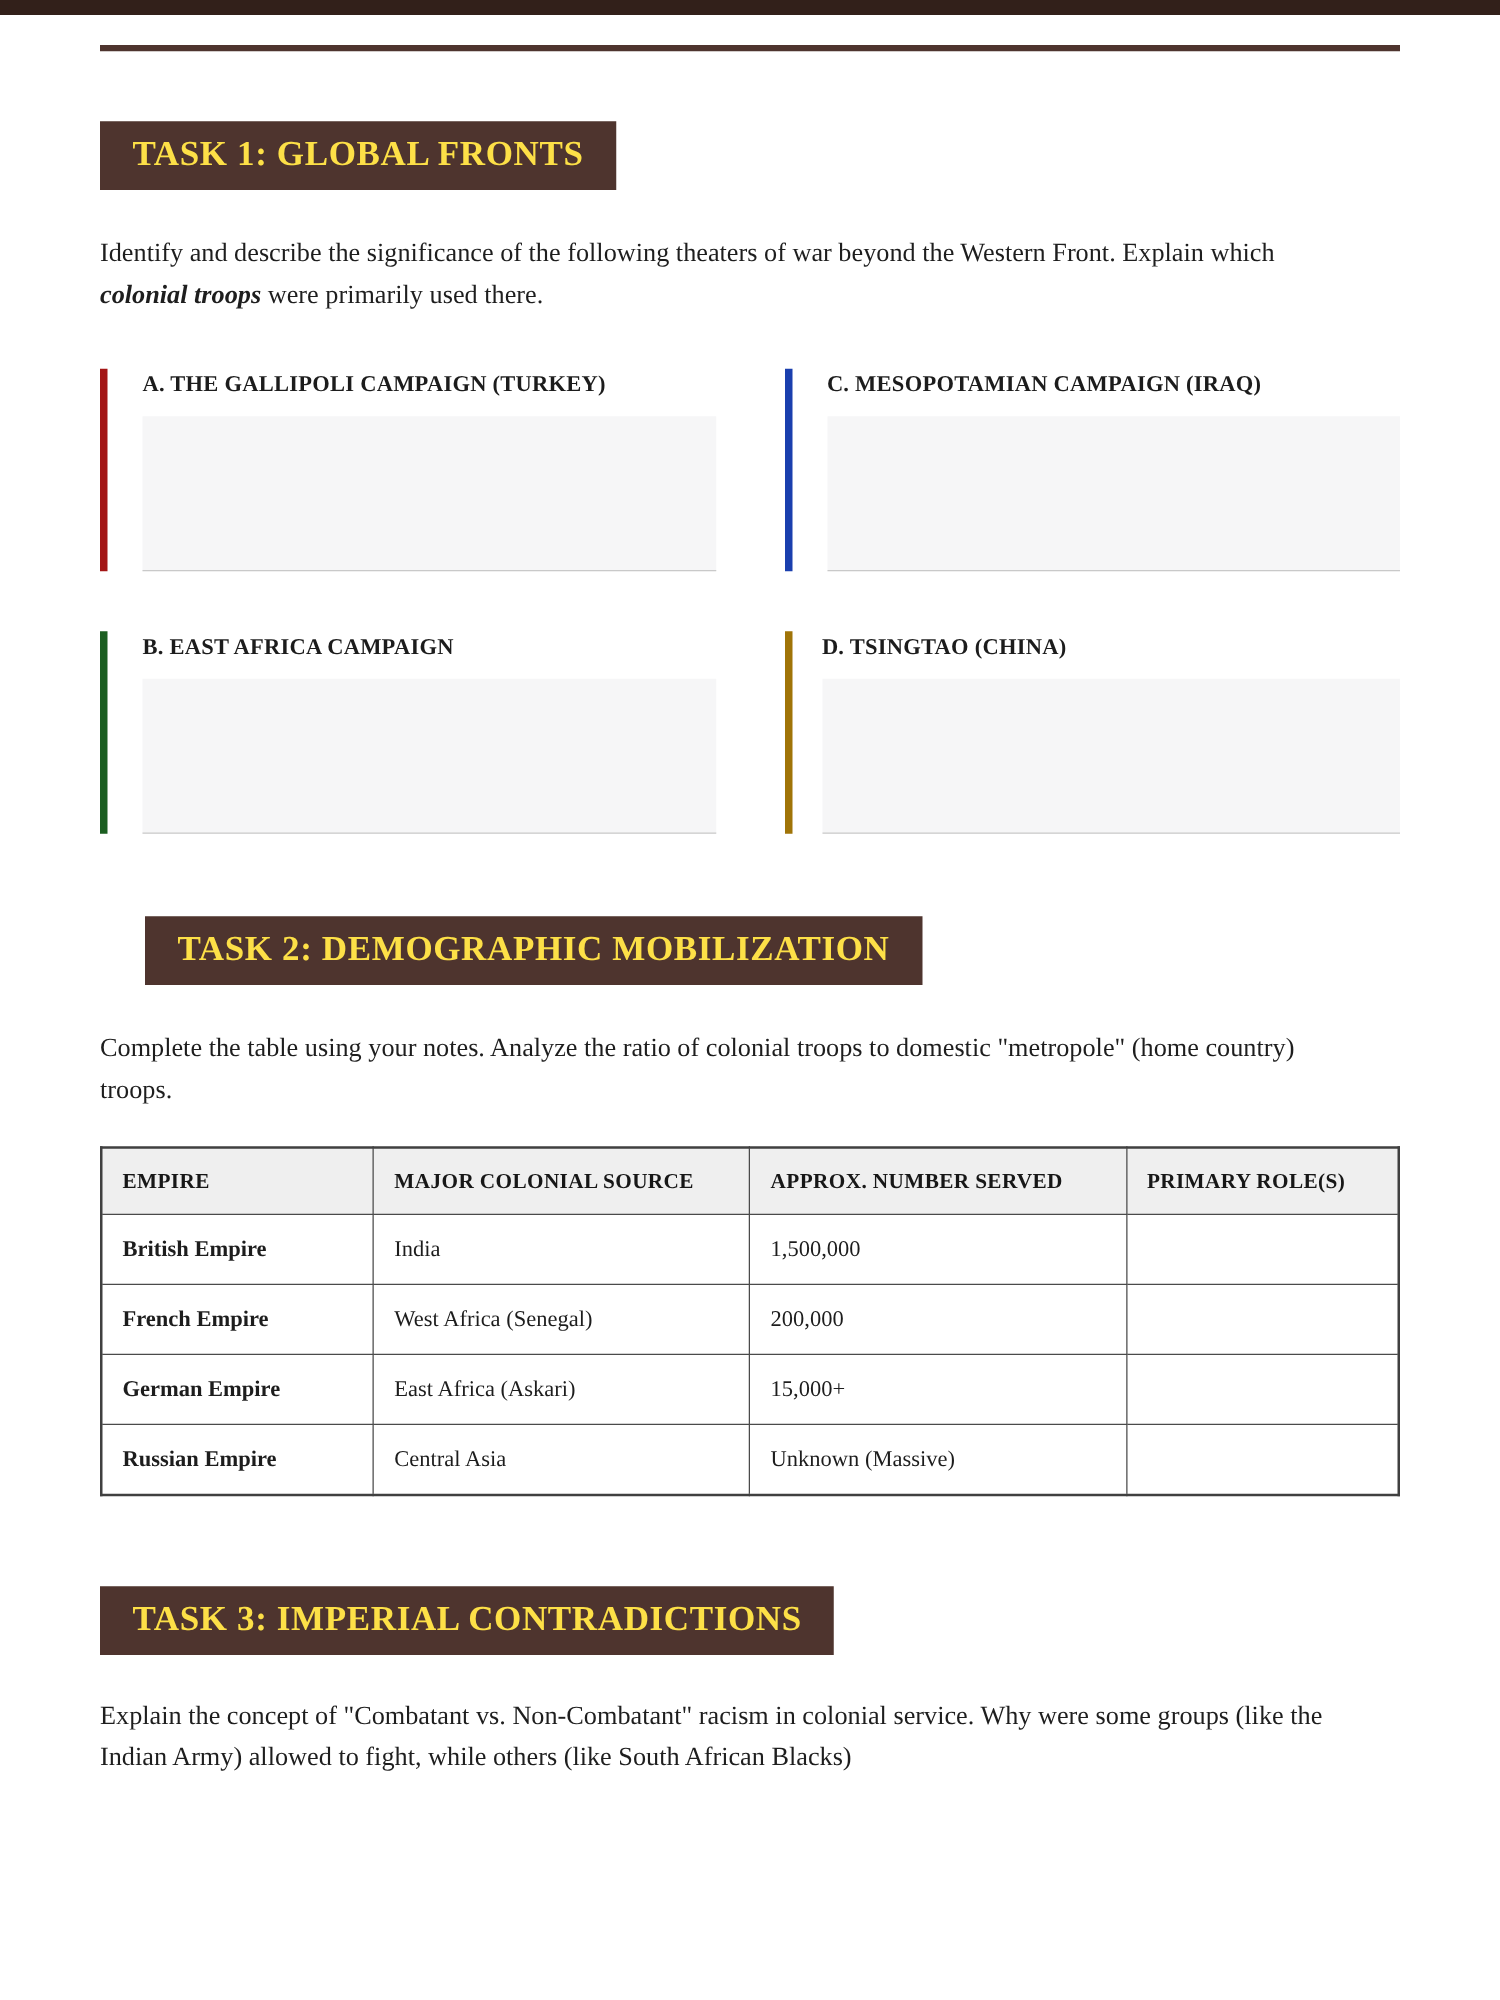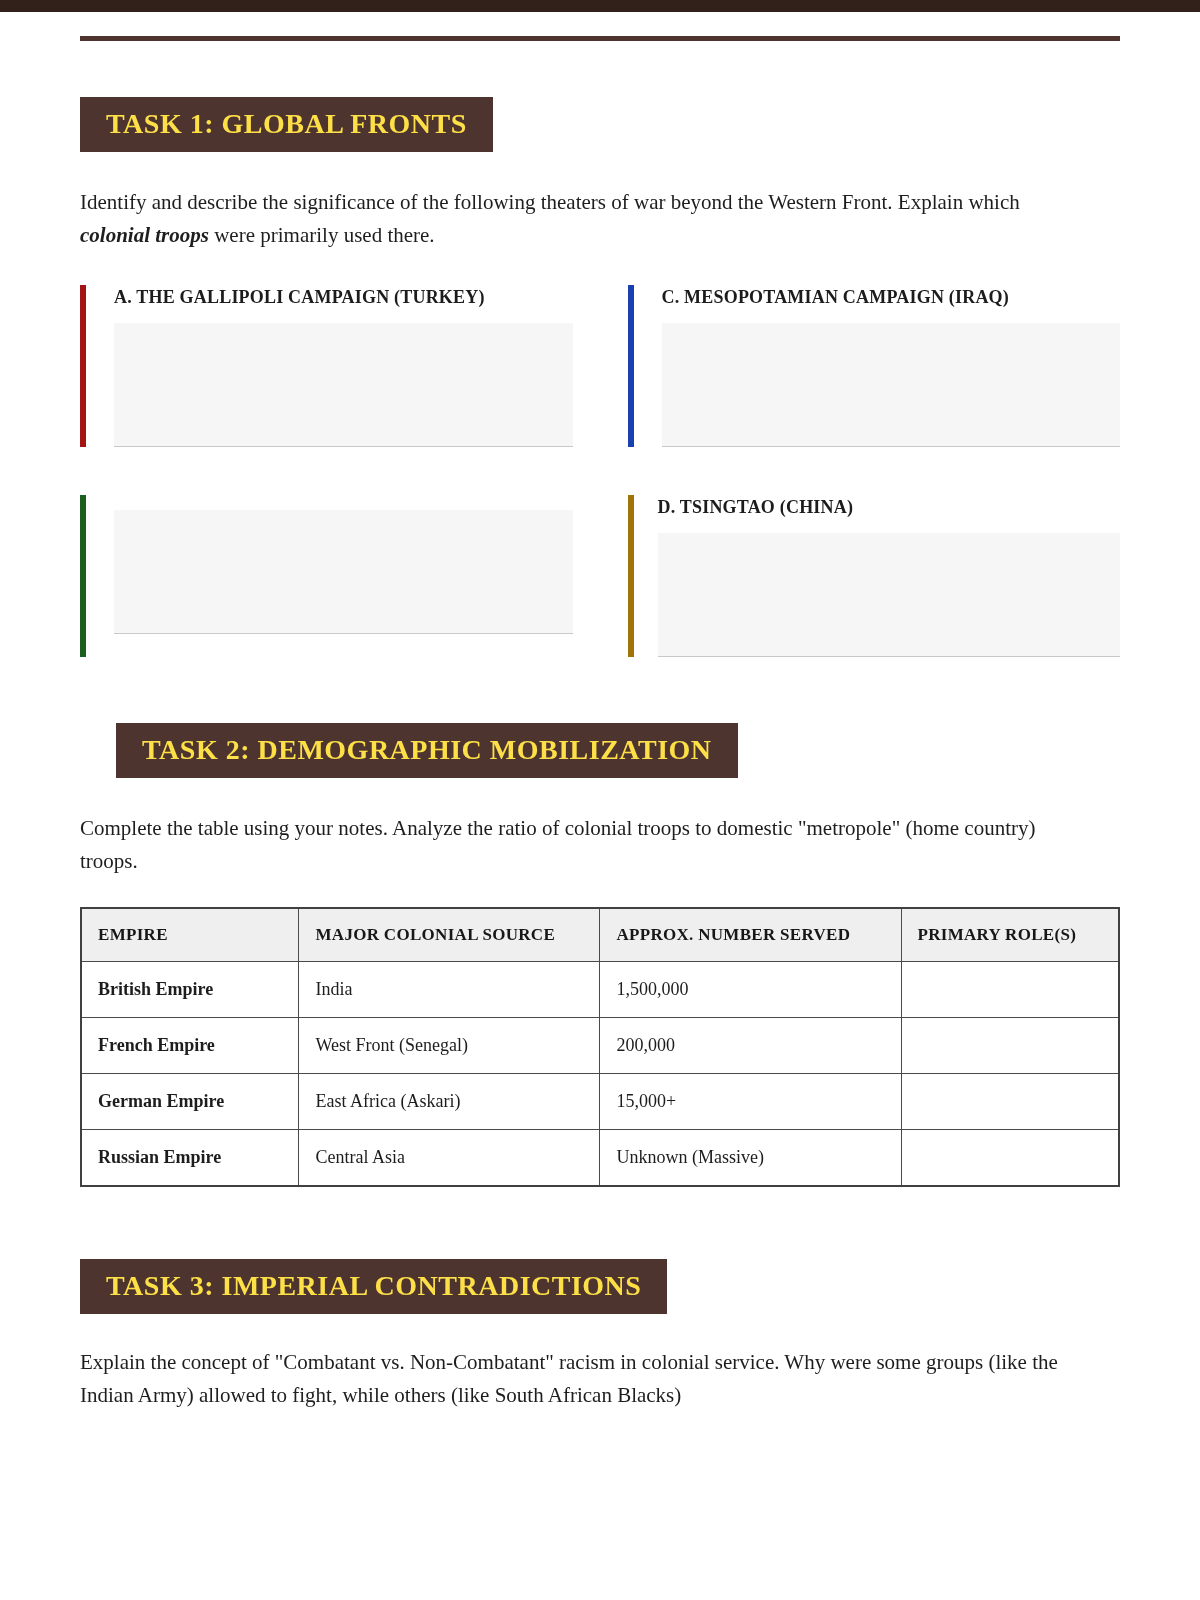--- a/index.html
+++ b/index.html
@@ -30,21 +30,21 @@
   }
   .mt-task1 { margin-top:56px; }
   .mt-task2 { margin-top:66px; }
   .mt-task3 { margin-top:72px; }
 
   .intro { font-size:21px; line-height:1.55; margin-top:34px; color:#1e1e1e; max-width:1005px; }
   .bold-italic { font-weight:bold; font-style:italic; }
 
   
   .fronts-grid {
-    display:grid; grid-template-columns:1fr 1fr; column-gap:55px; row-gap:48px; margin-top:34px;font-family:Liberation Serif, serif;
+    display:grid; grid-template-columns:1fr 1fr; column-gap:55px; row-gap:48px; margin-top:44px;font-family:Liberation Serif, serif;
   }
   .front-item { border-left:6px solid #999; padding-left:28px; }
   .front-label { font-weight:bold; font-size:18px; letter-spacing:0.2px; color:#1c1c1c; padding-top:2px; }
   .answer-box {
     margin-top:15px; height:124px; background:#f6f6f7; border-bottom:1px solid #c9c9c9;
   }
 
   
   table.mobilization {
     width:100%; border-collapse:collapse; margin-top:30px; border:2px solid #404040;
@@ -81,20 +81,21 @@
       <div class="front-label">A. THE GALLIPOLI CAMPAIGN (TURKEY)</div>
       <div class="answer-box"></div>
     </div>
 
     <div class="front-item" style="border-left-color: rgb(26, 63, 174);">
       <div class="front-label">C. MESOPOTAMIAN CAMPAIGN (IRAQ)</div>
       <div class="answer-box"></div>
     </div>
 
     <div class="front-item" style="border-left-color: rgb(27, 94, 32);">
+      <div class="front-label">B. EAST AFRICA CAMPAIGN</div>
       <div class="answer-box"></div>
     </div>
 
     <div class="front-item" style="border-left-color: rgb(160, 116, 8); padding-left: 24px;">
       <div class="front-label">D. TSINGTAO (CHINA)</div>
       <div class="answer-box"></div>
     </div>
 
   </div>
 
@@ -121,21 +122,21 @@
     </thead>
     <tbody>
       <tr>
         <td class="cell-empire">British Empire</td>
         <td>India</td>
         <td>1,500,000</td>
         <td></td>
       </tr>
       <tr>
         <td class="cell-empire">French Empire</td>
-        <td>West Front (Senegal)</td>
+        <td>West Africa (Senegal)</td>
         <td>200,000</td>
         <td></td>
       </tr>
       <tr>
         <td class="cell-empire">German Empire</td>
         <td>East Africa (Askari)</td>
         <td>15,000+</td>
         <td></td>
       </tr>
       <tr>

